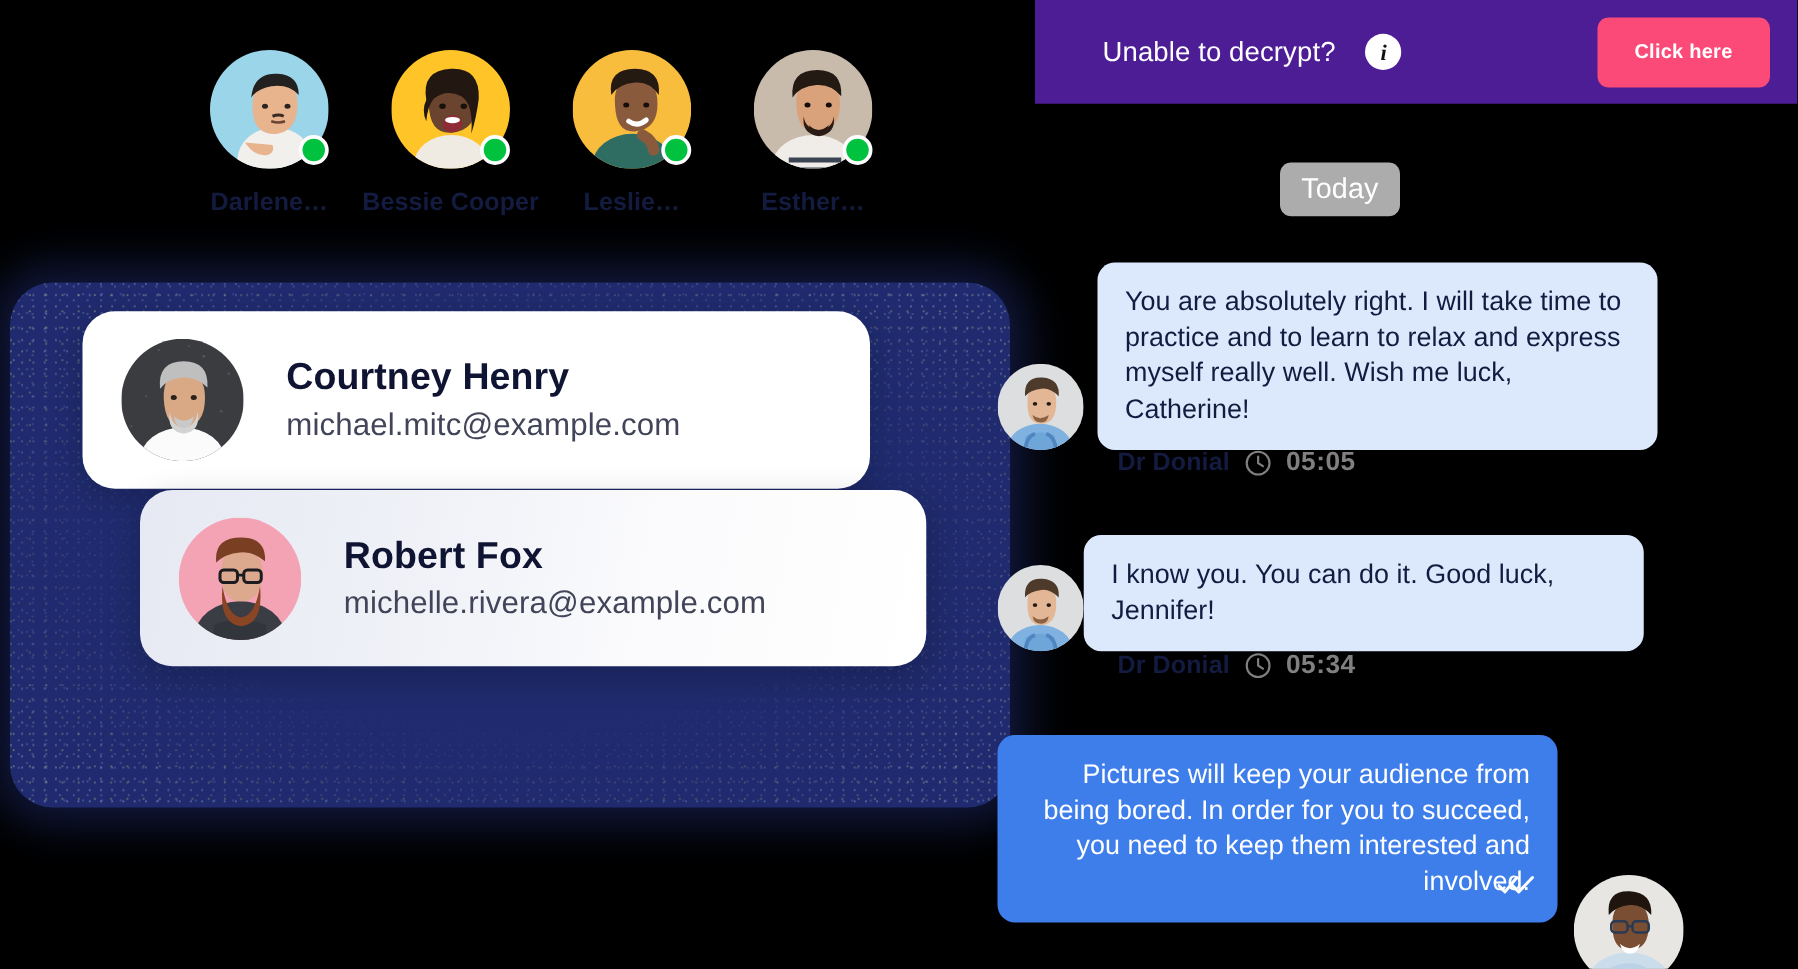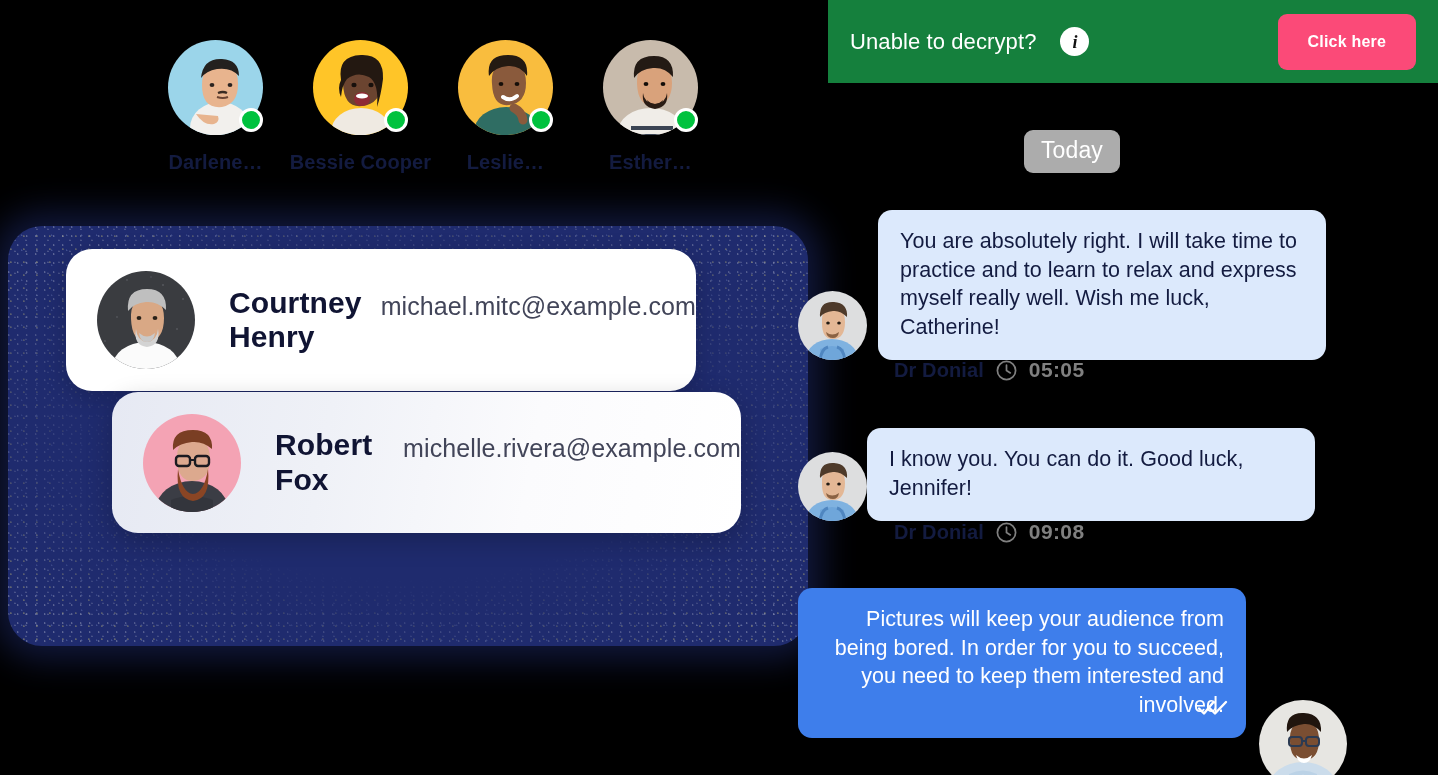--- a/index.html
+++ b/index.html
@@ -19,24 +19,24 @@
     background: #000000;
   }
 
   
   #decrypt-banner {
     position: absolute;
     left: 828px;
     top: 0px;
     width: 610px;
     height: 83px;
-    background: #15803d;
+    background: #4c1d95;
     display: flex;
     align-items: center;
-    padding: 0 22px 0 22px;
+    padding: 0 22px 0 54px;
   }
   #decrypt-banner .banner-text {
     color: #ffffff;
     font-size: 22px;
     font-weight: 500;
     letter-spacing: 0.1px;
     white-space: nowrap;
   }
   .info-badge {
     width: 29px;
@@ -179,21 +179,21 @@
     width: 98px;
     height: 98px;
     border-radius: 50%;
     overflow: hidden;
     flex: 0 0 auto;
   }
   .contact-avatar svg { display: block; width: 100%; height: 100%; }
   .contact-info {
     margin-left: 34px;
     display: flex;
-    flex-direction: row;
+    flex-direction: column;
     justify-content: space-between;
   }
   .contact-name {
     color: #101433;
     font-size: 30px;
     font-weight: bold;
     letter-spacing: 0.1px;
     line-height: 1.15;
   }
   .contact-email {
@@ -503,21 +503,21 @@
         </svg>
       </div>
       <div class="bubble incoming">I know you. You can do it. Good luck, Jennifer!</div>
     </div>
     <div class="msg-meta" id="msg-meta-1">
       <span class="meta-name">Dr Donial</span>
       <svg class="clock-icon" viewBox="0 0 24 24">
         <circle cx="12" cy="12" r="9.5" fill="none" stroke="#808080" stroke-width="1.8"></circle>
         <path d="M12 6.5 V12 L16 14.5" fill="none" stroke="#808080" stroke-width="1.8" stroke-linecap="round"></path>
       </svg>
-      <span class="meta-time">09:08</span>
+      <span class="meta-time">05:34</span>
     </div>
 
     <div class="msg-row" id="msg-row-2">
       <div class="bubble outgoing">
         <span>Pictures will keep your audience from being bored. In order for you to succeed, you need to keep them interested and involved.</span>
         <svg class="read-ticks" viewBox="0 0 30 17">
           <path d="M1 9.5 L6 14.5 L15.5 3" fill="none" stroke="#FFFFFF" stroke-width="2.4" stroke-linecap="round" stroke-linejoin="round"></path>
           <path d="M12 9.5 L17 14.5 L28 3" fill="none" stroke="#FFFFFF" stroke-width="2.4" stroke-linecap="round" stroke-linejoin="round"></path>
         </svg>
       </div>

